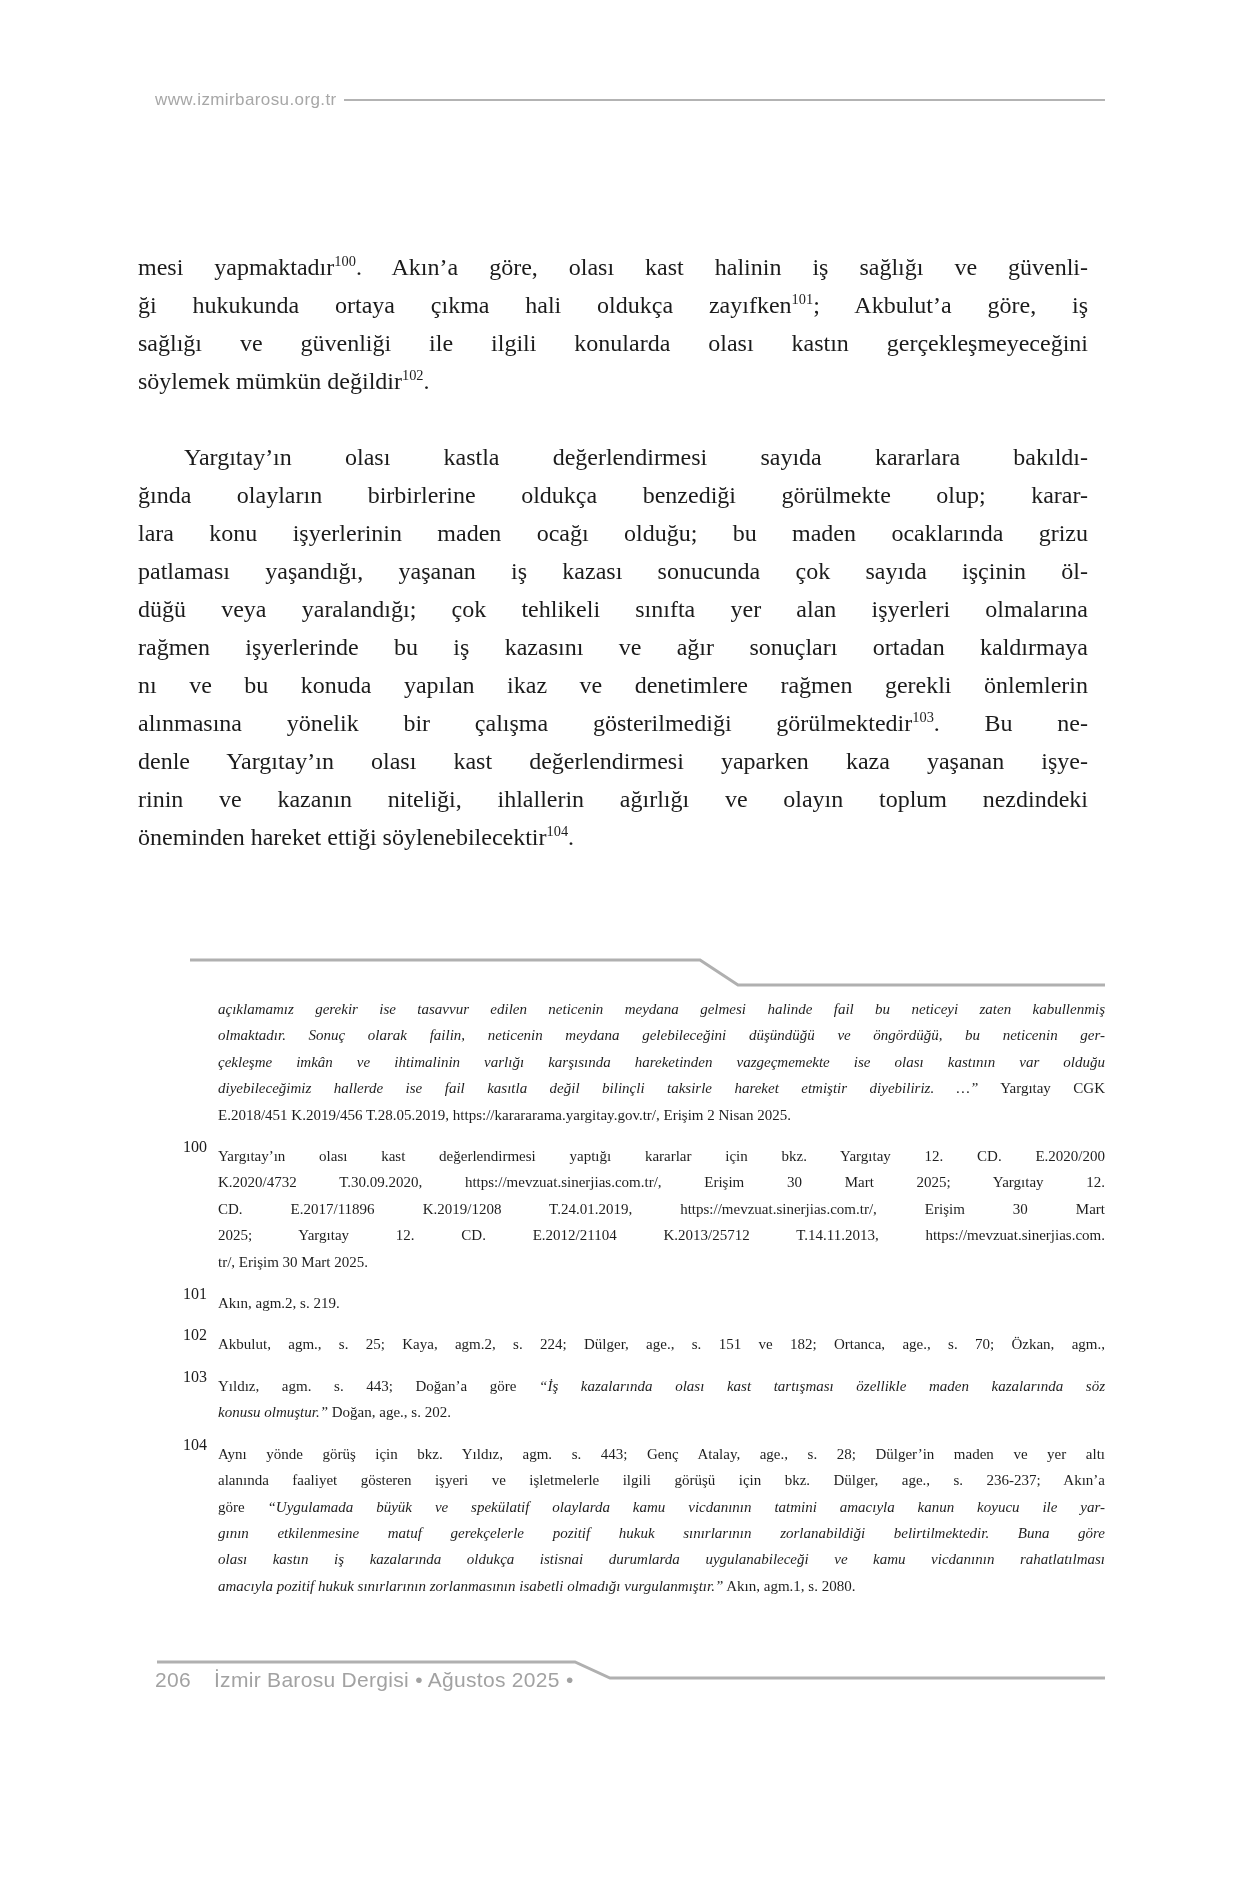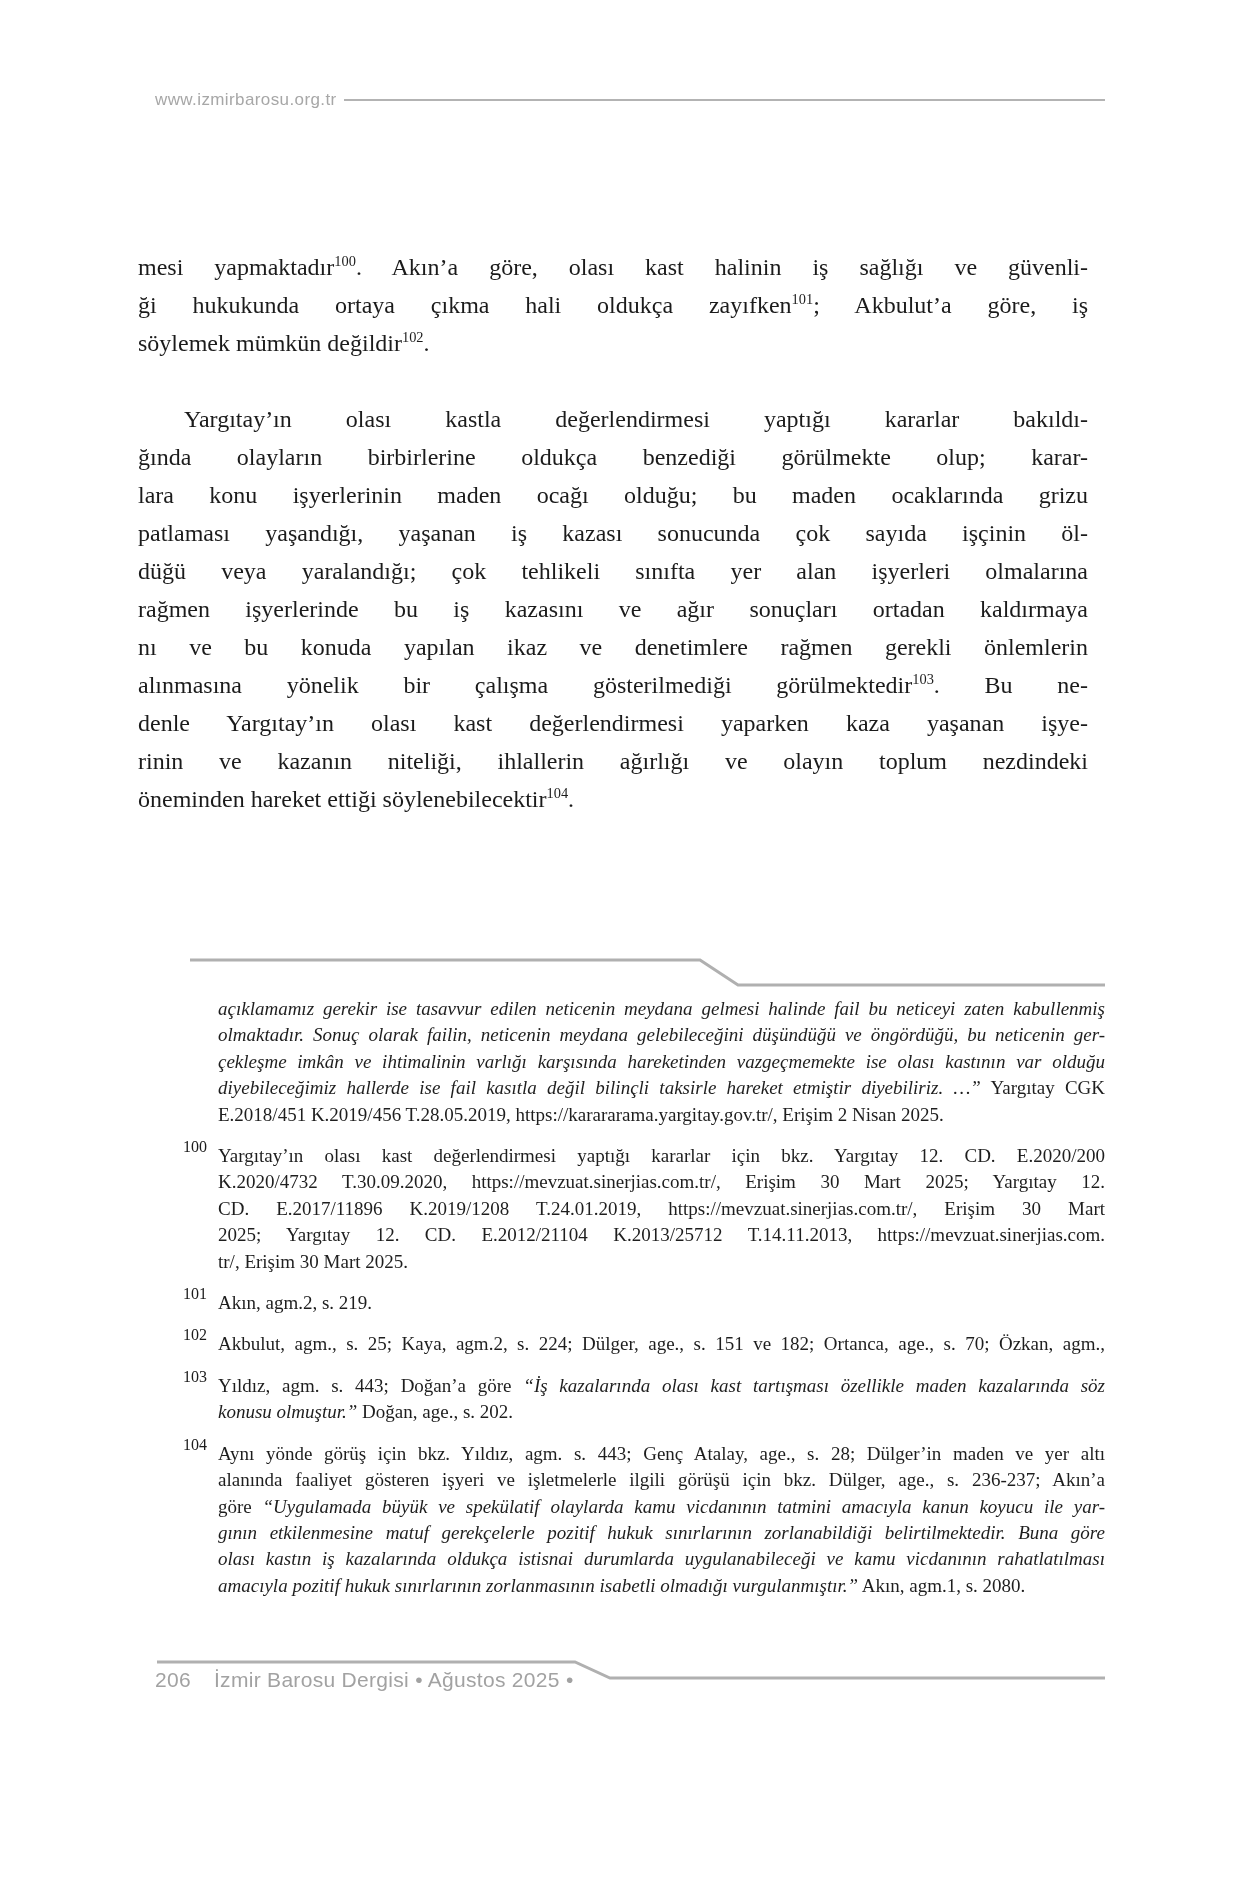--- a/index.html
+++ b/index.html
@@ -41,21 +41,21 @@
   .rule-svg polyline{fill:none;stroke:#b0b0b0;stroke-width:3;}
 
   
   .footnotes{position:absolute;left:218px;top:996px;width:887px;color:#1e1e1e;}
   .footnote{position:relative;margin-bottom:15px;}
   .fn-num{
     position:absolute;left:-35px;top:-5px;
     font-size:16px;color:#1b1b1b;
   }
   .fn-line{
-    font-size:19px;line-height:26.4px;
+    font-size:15px;line-height:26.4px;
     text-align:justify;text-align-last:justify;
   }
   .fn-line.last{text-align-last:left;}
   .ital{font-style:italic;}
 
   
   .page-footer{
     position:absolute;left:155px;top:1668px;
     font-family:"Liberation Sans", sans-serif;
     font-size:21px;color:#a2a2a2;letter-spacing:.3px;
@@ -69,24 +69,25 @@
 
   <header class="page-header">
     <span class="header-url">www.izmirbarosu.org.tr</span>
     <span class="header-rule"></span>
   </header>
 
   <main class="body-text">
       <div class="para">
         <div class="line"><span>mesi yapmaktadır</span><span class="sup">100</span><span>. Akın’a göre, olası kast halinin iş sağlığı ve güvenli-</span></div>
         <div class="line"><span>ği hukukunda ortaya çıkma hali oldukça zayıfken</span><span class="sup">101</span><span>; Akbulut’a göre, iş</span></div>
+        <div class="line"><span>sağlığı ve güvenliği ile ilgili konularda olası kastın gerçekleşmeyeceğini</span></div>
         <div class="line last"><span>söylemek mümkün değildir</span><span class="sup">102</span><span>.</span></div>
       </div>
       <div class="para">
-        <div class="line indent"><span>Yargıtay’ın olası kastla değerlendirmesi yaptığı kararlar bakıldı-</span></div>
+        <div class="line indent"><span>Yargıtay’ın olası kastla değerlendirmesi sayıda kararlara bakıldı-</span></div>
         <div class="line"><span>ğında olayların birbirlerine oldukça benzediği görülmekte olup; karar-</span></div>
         <div class="line"><span>lara konu işyerlerinin maden ocağı olduğu; bu maden ocaklarında grizu</span></div>
         <div class="line"><span>patlaması yaşandığı, yaşanan iş kazası sonucunda çok sayıda işçinin öl-</span></div>
         <div class="line"><span>düğü veya yaralandığı; çok tehlikeli sınıfta yer alan işyerleri olmalarına</span></div>
         <div class="line"><span>rağmen işyerlerinde bu iş kazasını ve ağır sonuçları ortadan kaldırmaya</span></div>
         <div class="line"><span>nı ve bu konuda yapılan ikaz ve denetimlere rağmen gerekli önlemlerin</span></div>
         <div class="line"><span>alınmasına yönelik bir çalışma gösterilmediği görülmektedir</span><span class="sup">103</span><span>. Bu ne-</span></div>
         <div class="line"><span>denle Yargıtay’ın olası kast değerlendirmesi yaparken kaza yaşanan işye-</span></div>
         <div class="line"><span>rinin ve kazanın niteliği, ihlallerin ağırlığı ve olayın toplum nezdindeki</span></div>
         <div class="line last"><span>öneminden hareket ettiği söylenebilecektir</span><span class="sup">104</span><span>.</span></div>

